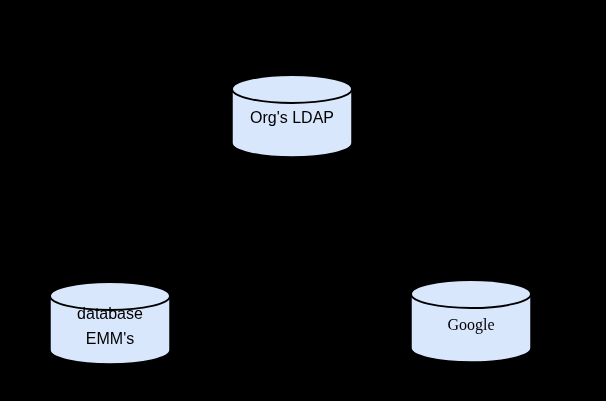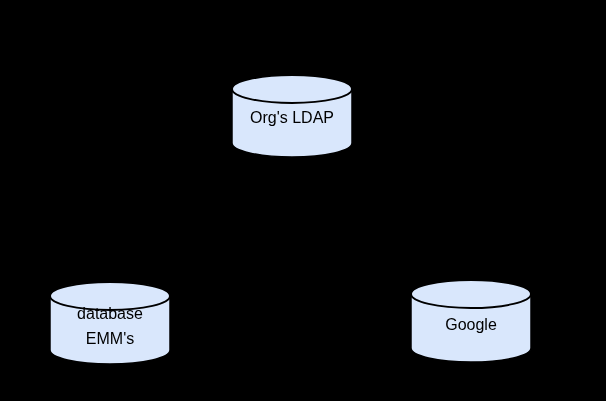--- a/index.html
+++ b/index.html
@@ -41,21 +41,21 @@
     color: var(--label-color, #000000);
     font-size: 16px;
     line-height: 25px;
     white-space: nowrap;
   }
   .node-ldap   { left: 231px; top: 74px;  }
   .node-emm    { left: 49px;  top: 281px; }
   .node-google { left: 410px; top: 279px; }
   .node-ldap   .label { top: 31px; }
   .node-emm    .label { top: 20px; }
-  .node-google .label { top: 33px; }
+  .node-google .label { top: 33px; font-family: Liberation Serif, serif; }
 </style>
 </head>
 <body>
 
 <div class="canvas">
 
   <div class="node node-ldap">
     <svg width="122" height="84" viewBox="0 0 122 84">
       <path class="cyl-body" d="M1,15 L1,69 A60,14 0 0 0 121,69 L121,15 Z"></path>
       <ellipse class="cyl-rim" cx="61" cy="15" rx="60" ry="14"></ellipse>

